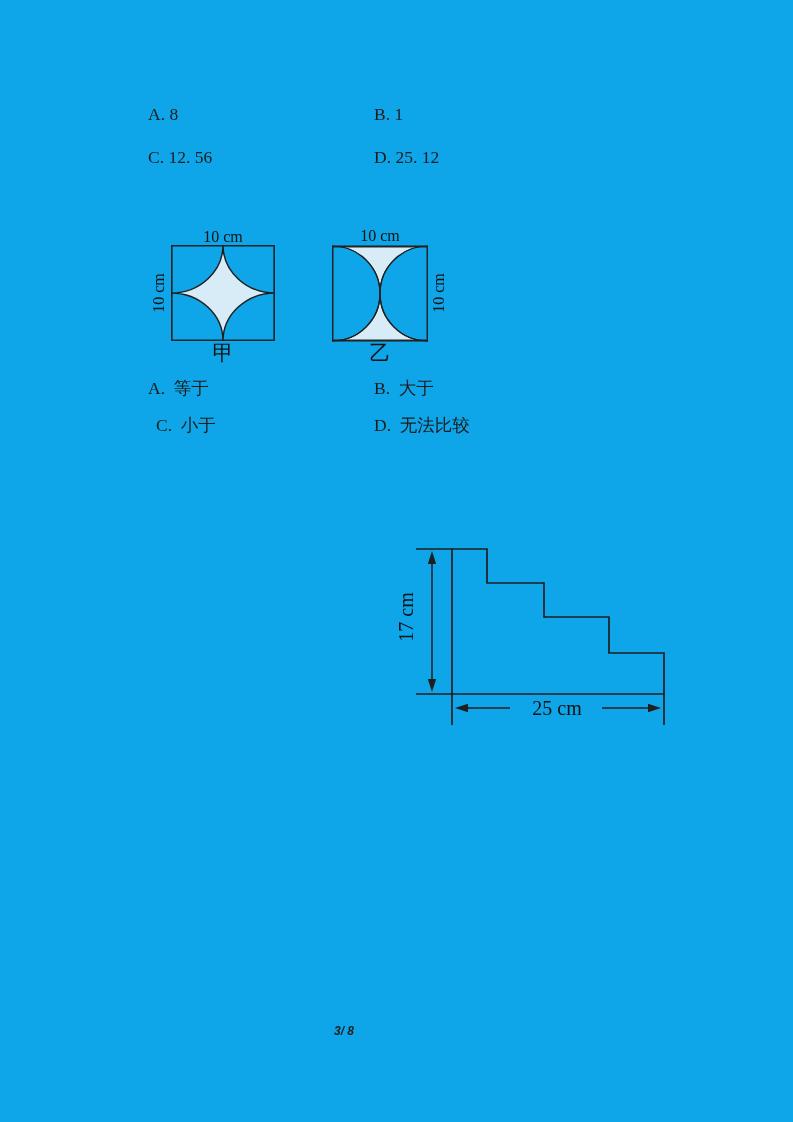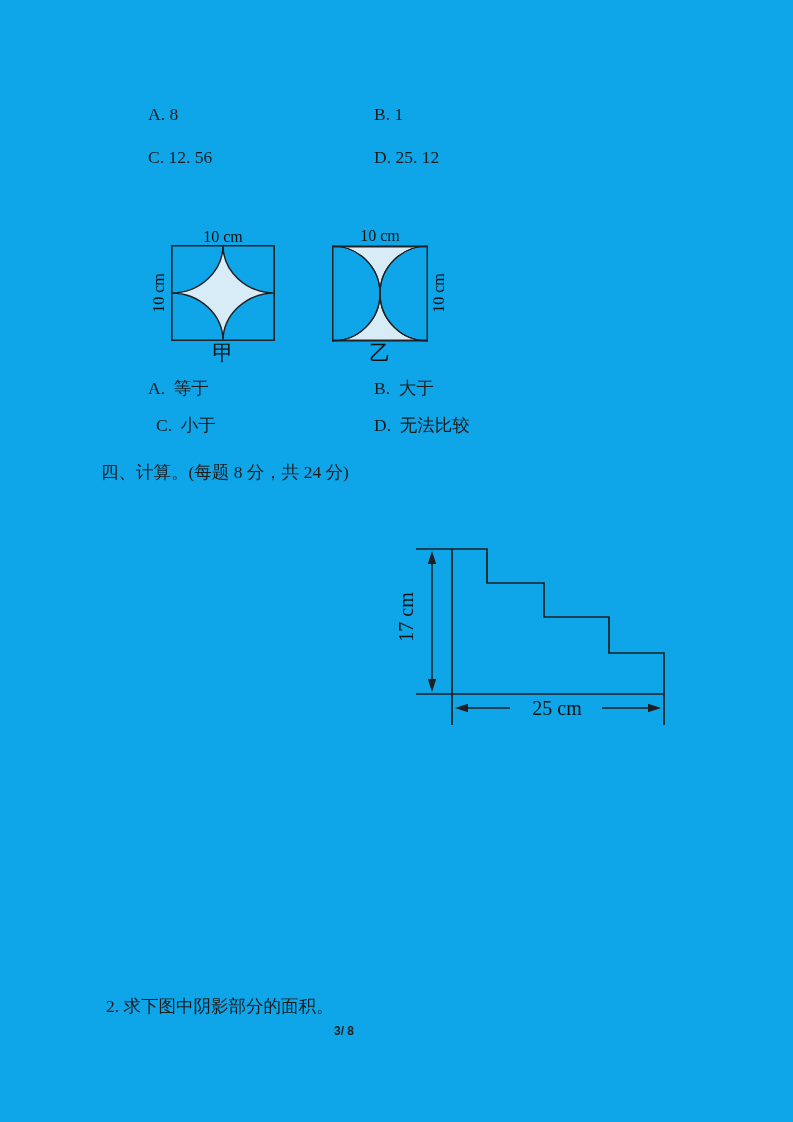--- a/index.html
+++ b/index.html
@@ -12,21 +12,21 @@
   .stem { font-size:17.5px; }
   .sec  { font-size:17.5px; }
   .fig { position:absolute; }
   .fig * { position:absolute; }
   .dim { font-size:16px; line-height:16px; text-align:center; white-space:pre; color:#111; }
   .dim-rot { transform:rotate(-90deg); }
   .figname { font-size:21px; line-height:22px; text-align:center; white-space:pre; color:#111; }
   .bigdim { font-size:20px; line-height:20px; text-align:center; white-space:pre; color:#111; }
   .footer {
     position:absolute; left:0; top:1024px; width:688px; text-align:center;
-    font-family:"Liberation Sans", sans-serif; font-weight:bold; font-size:12px; color:#222;
+    font-family:"Liberation Sans", sans-serif; font-weight:bold; font-size:12px; color:#222;font-style:italic;
   }
   svg { display:block; overflow:visible; }
 </style>
 </head>
 <body>
 
 <div class="page">
 
   <div class="t opt" style="left:148px; top:104px;">A. 8</div>
   <div class="t opt" style="left:374px; top:104px;">B. 1</div>
@@ -55,38 +55,36 @@
       <rect x="0.8" y="0.8" width="98.4" height="98.4" fill="none" stroke="#1f1f1f" stroke-width="1.5"></rect>
     </svg>
     <div class="figname" style="left:12px; top:114px; width:96px;">乙</div>
   </div>
 
   <div class="t opt" style="left:148px; top:378px;">A.  等于</div>
   <div class="t opt" style="left:374px; top:378px;">B.  大于</div>
   <div class="t opt" style="left:156px; top:415px;">C.  小于</div>
   <div class="t opt" style="left:374px; top:415px;">D.  无法比较</div>
 
-  <div class="t sec" style="left:101px; top:462px;">四、计算。(每题 8 分，共 24 分)</div>
 
 
   <svg style="position:absolute; left:390px; top:532px;" width="300" height="200" viewBox="0 0 300 200">
 
     <path d="M62,17 H97 V51 H154 V85 H219 V121 H274 V162 H62 Z" fill="none" stroke="#1f1f1f" stroke-width="1.7"></path>
 
     <path d="M26,17 H62 M26,162 H62 M62,162 V193 M274,162 V193" fill="none" stroke="#1f1f1f" stroke-width="1.7"></path>
 
     <line x1="42" y1="27" x2="42" y2="152" stroke="#1f1f1f" stroke-width="1.5"></line>
     <polygon points="42,19 37.8,32 46.2,32" fill="#1f1f1f"></polygon>
     <polygon points="42,160 37.8,147 46.2,147" fill="#1f1f1f"></polygon>
 
     <line x1="70" y1="176" x2="120" y2="176" stroke="#1f1f1f" stroke-width="1.5"></line>
     <polygon points="65,176 78,171.8 78,180.2" fill="#1f1f1f"></polygon>
     <line x1="212" y1="176" x2="266" y2="176" stroke="#1f1f1f" stroke-width="1.5"></line>
     <polygon points="271,176 258,171.8 258,180.2" fill="#1f1f1f"></polygon>
   </svg>
   <div class="bigdim dim-rot" style="position:absolute; left:376px; top:609px; width:56px; height:16px;">17 cm</div>
   <div class="bigdim" style="position:absolute; left:517px; top:698px; width:80px;">25 cm</div>
 
-  <div class="t stem" style="left:106px; top:996px;">2. 求下图中阴影部分的面积。</div>
 
   <div class="footer">3/ 8</div>
 
 </div>
 
 </body></html>

